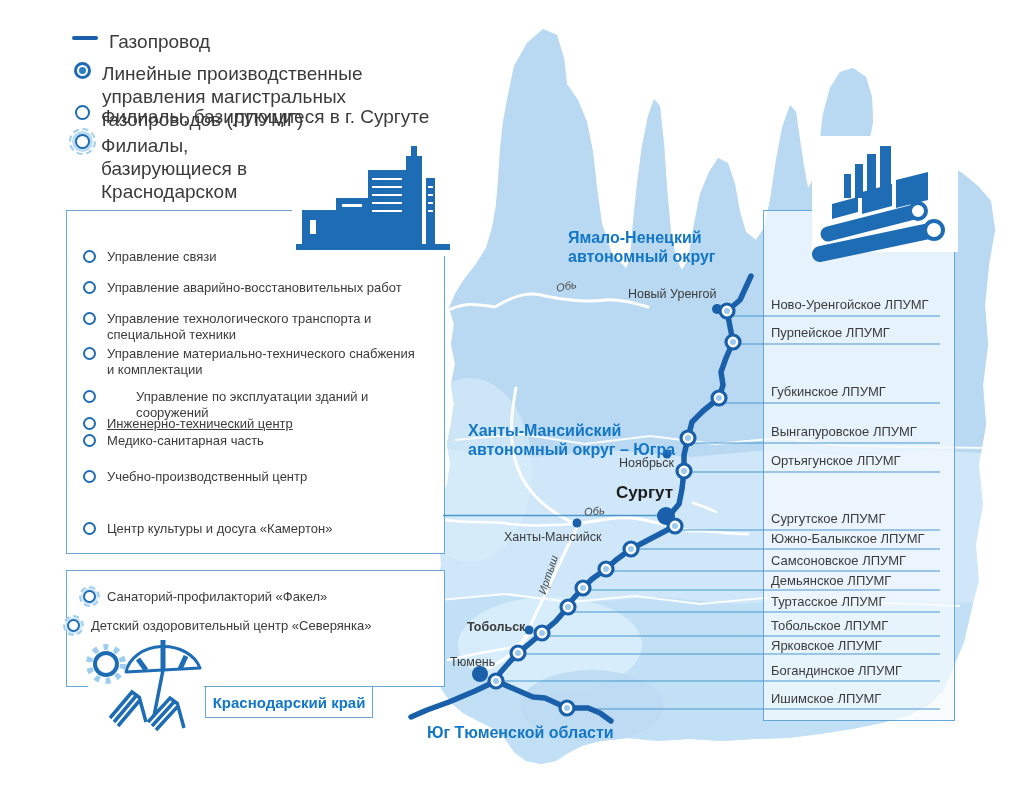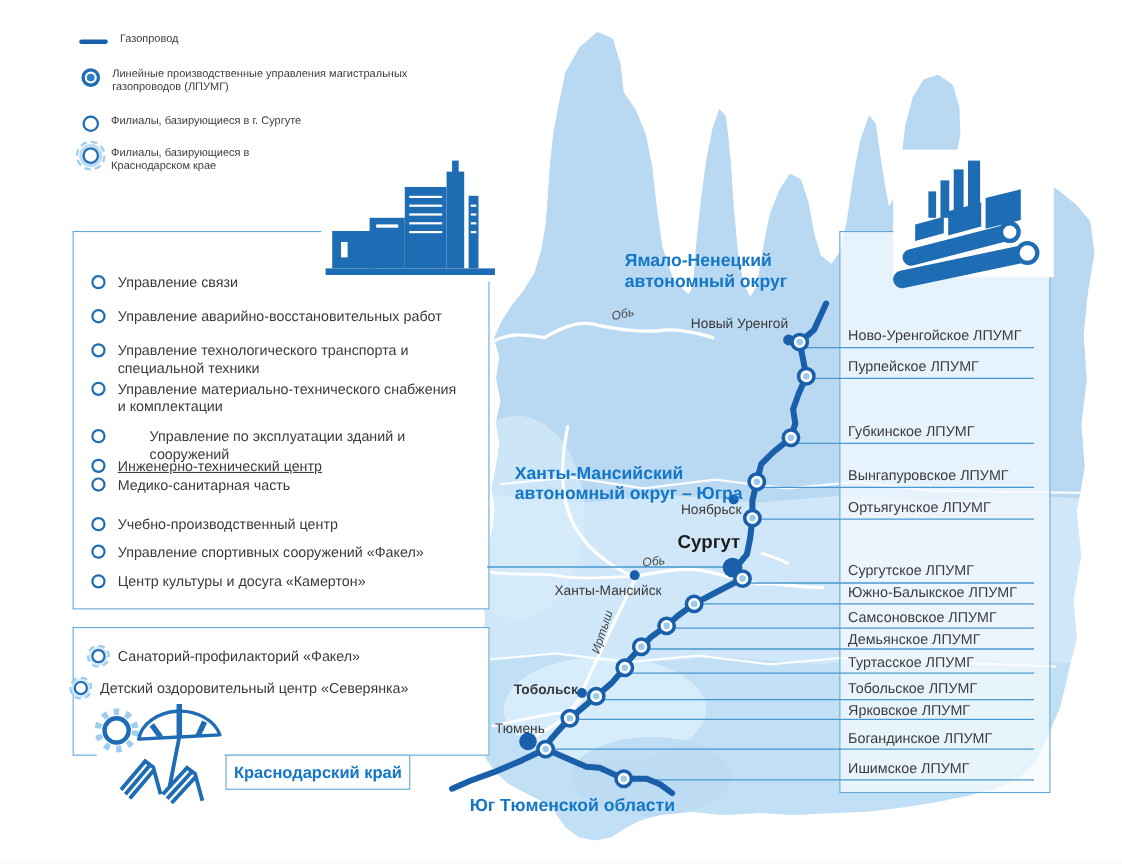--- a/index.html
+++ b/index.html
@@ -9,21 +9,21 @@
     --accent:#1377c5;
     --frame:#63a8d8;
     --leader:#4798cf;
   }
   html,body{margin:0;padding:0;background:#fff;}
   #stage{position:relative;width:1020px;height:785px;background:#fff;overflow:hidden;
          font-family:"Liberation Sans","DejaVu Sans",sans-serif;color:var(--ink);}
   svg{position:absolute;left:0;top:0;}
   
   .legend-row{position:absolute;display:flex;align-items:flex-start;gap:11px;}
-  .legend-text{font-size:10px;line-height:1.22;color:var(--ink);}
+  .legend-text{font-size:19px;line-height:1.22;color:var(--ink);}
   .sw-line{width:26px;height:4px;border-radius:2px;background:var(--pipe);margin-top:6px;}
   .ring{box-sizing:border-box;border-radius:50%;}
   .sw-node{width:17px;height:17px;border:3px solid var(--icon);display:flex;align-items:center;justify-content:center;background:#fff;}
   .sw-node i{display:block;width:7px;height:7px;border-radius:50%;background:#2f80c3;}
   .sw-open{width:15px;height:15px;border:2.6px solid var(--icon);background:#fff;}
   .sw-halo{box-shadow:0 0 0 3px #bcdcf3;outline:2px dashed #9ecdef;outline-offset:4px;}
   
   .panelbox{position:absolute;background:#fff;border:1.5px solid var(--frame);}
   .row{position:absolute;display:flex;align-items:flex-start;gap:11px;}
   .row .btxt{font-size:13px;line-height:1.25;max-width:318px;}
@@ -122,24 +122,20 @@
         <span class="bullet"></span>
         <span class="btxt">Инженерно-технический центр</span>
       </div>
     <div class="row" style="left:16px;top:222px;">
         <span class="bullet"></span>
         <span class="btxt">Медико-санитарная часть</span>
       </div>
     <div class="row" style="left:16px;top:258px;">
         <span class="bullet"></span>
         <span class="btxt">Учебно-производственный центр</span>
-      </div>
-    <div class="row" style="left:16px;top:283px;">
-        <span class="bullet"></span>
-        <span class="btxt">Управление спортивных сооружений «Факел»</span>
       </div>
     <div class="row" style="left:16px;top:310px;">
         <span class="bullet"></span>
         <span class="btxt">Центр культуры и досуга «Камертон»</span>
       </div>
   </div>
 
   <div class="panelbox" style="left:66px;top:570px;width:377px;height:115px;">
     <div class="row" style="left:16px;top:18px;">
         <span class="bullet halo"></span>

